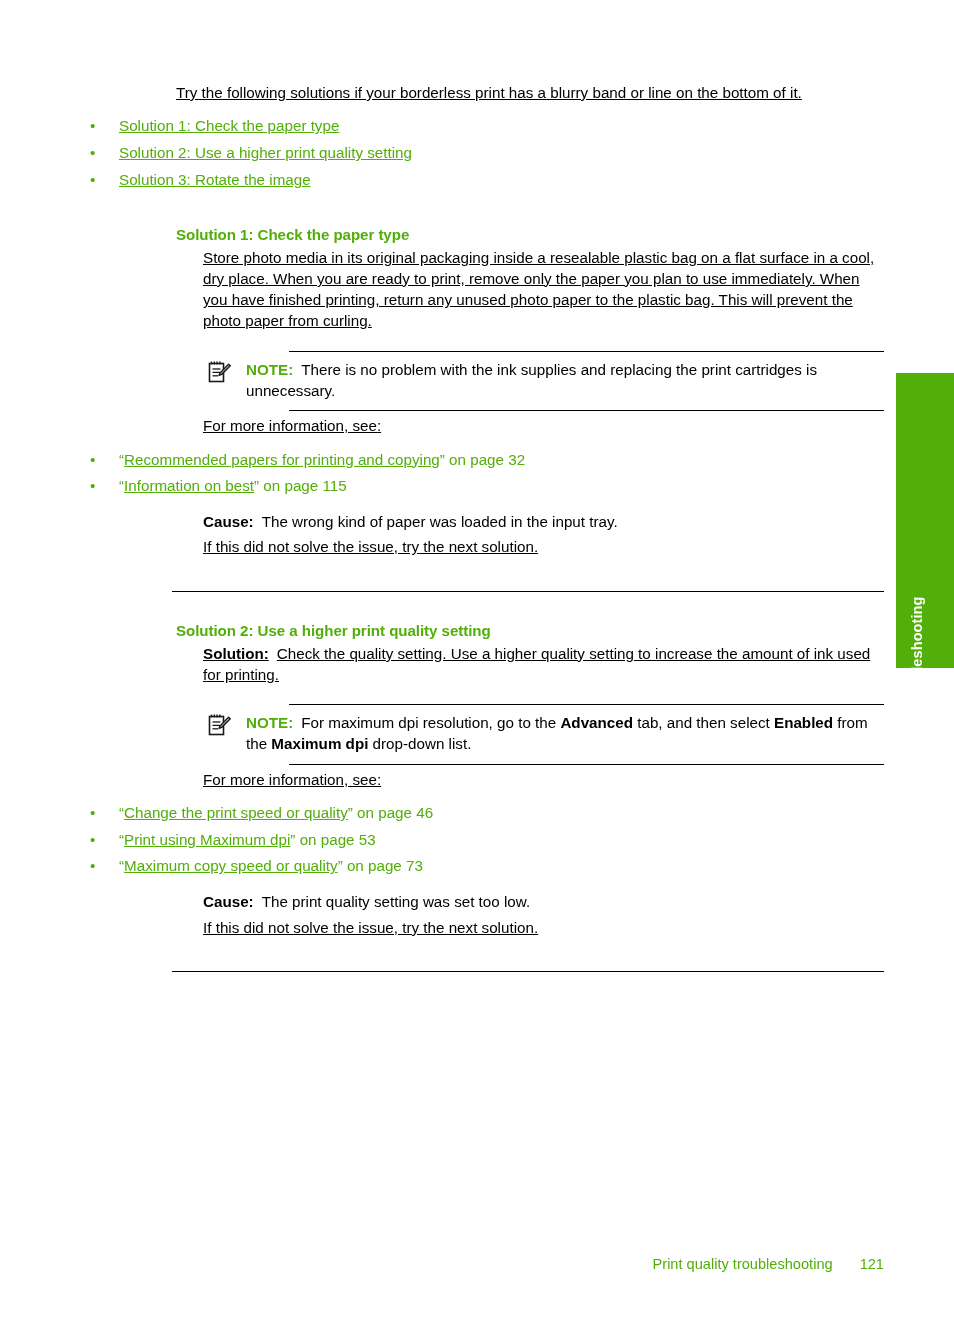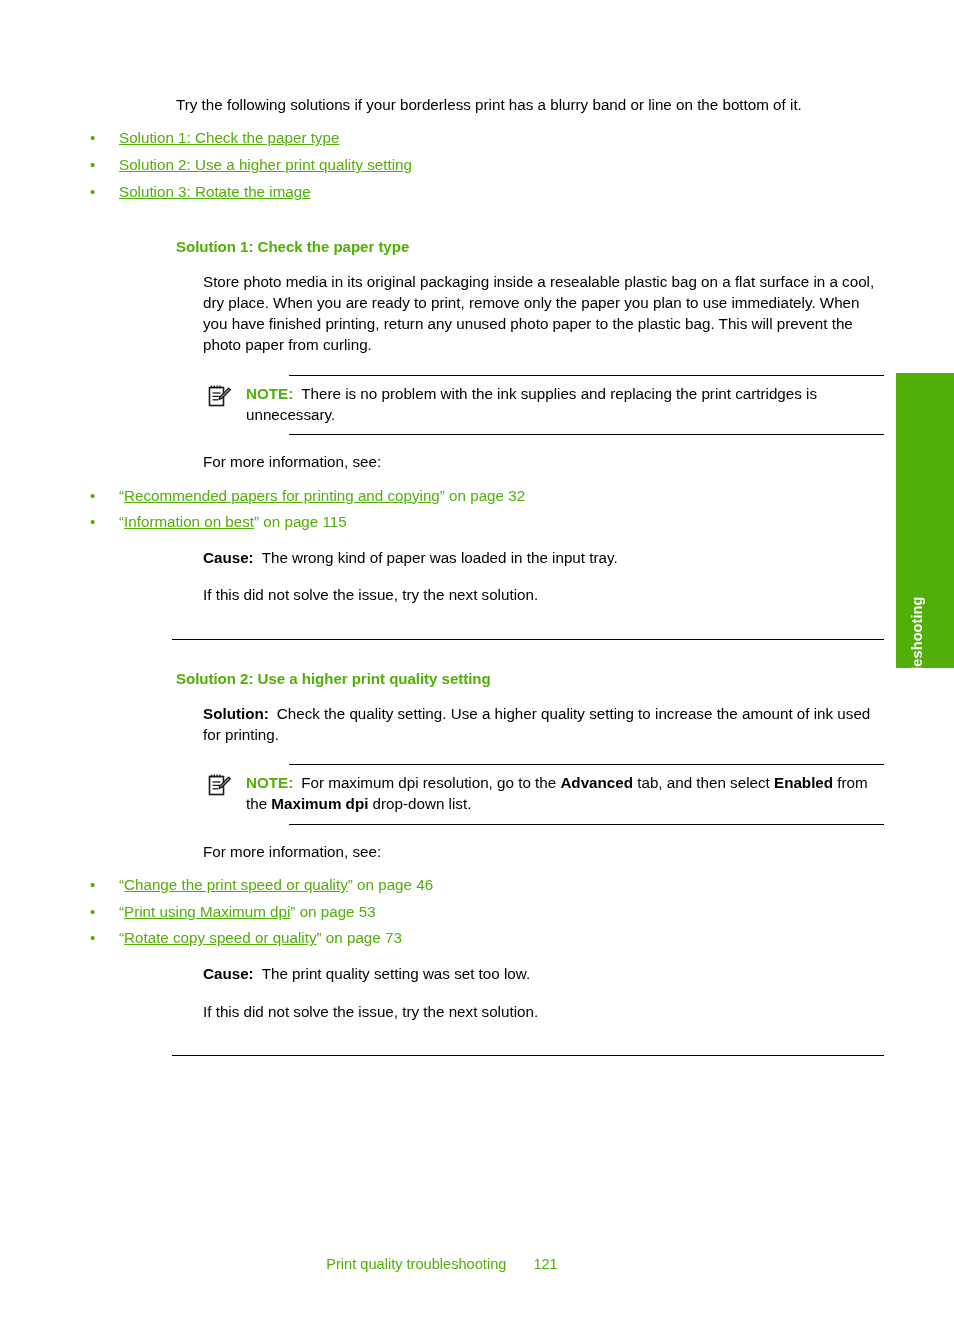--- a/index.html
+++ b/index.html
@@ -63,21 +63,21 @@
   
   .lvl1 { margin-left: 88px; }     
   .lvl2 { margin-left: 115px; }    
 
   p {
     margin: 0;
     font-size: 15.2px;
     line-height: 1.40;
   }
 
-  .para { margin-top: 16px; }
+  .para { margin-top: 4px; text-decoration: underline; }
   .para-tight { margin-top: 11px; }
 
   h2.sol-title {
     margin: 0;
     font-size: 15.1px;
     font-weight: bold;
     color: #52ae08;
     letter-spacing: -0.05px;
   }
 
@@ -150,21 +150,21 @@
     height: 0;
     border-top: 1.7px solid #000;
   }
 
   
   .footer {
     position: absolute;
     left: 0;
     top: 1256px;
     width: 954px;
-    text-align: center;
+    text-align: right;
     padding-right: 70px;
     box-sizing: border-box;
     color: #52ae08;
     font-size: 14.6px;
   }
   .footer .pageno {
     display: inline-block;
     margin-left: 27px;
   }
 </style>
@@ -277,21 +277,21 @@
     <p class="lvl2 para">For more information, see:</p>
 
     <ul class="bullets lvl2">
       <li>
         <span class="bullet-dot">•</span><span class="xref-plain">“</span><a class="xref">Change the print speed or quality</a><span class="xref-plain">”</span><span class="xref-plain"> on page 46</span>
       </li>
       <li>
         <span class="bullet-dot">•</span><span class="xref-plain">“</span><a class="xref">Print using Maximum dpi</a><span class="xref-plain">”</span><span class="xref-plain"> on page 53</span>
       </li>
       <li>
-        <span class="bullet-dot">•</span><span class="xref-plain">“</span><a class="xref">Rotate copy speed or quality</a><span class="xref-plain">”</span><span class="xref-plain"> on page 73</span>
+        <span class="bullet-dot">•</span><span class="xref-plain">“</span><a class="xref">Maximum copy speed or quality</a><span class="xref-plain">”</span><span class="xref-plain"> on page 73</span>
       </li>
     </ul>
 
     <p class="lvl2 para-tight">
       <span class="lbl">Cause:</span><span class="lbl-gap"></span><span>The print quality setting was set too low.</span>
     </p>
 
     <p class="lvl2 para">If this did not solve the issue, try the next solution.</p>
 
     <div class="section-rule" style="margin-top:33px;"></div>

